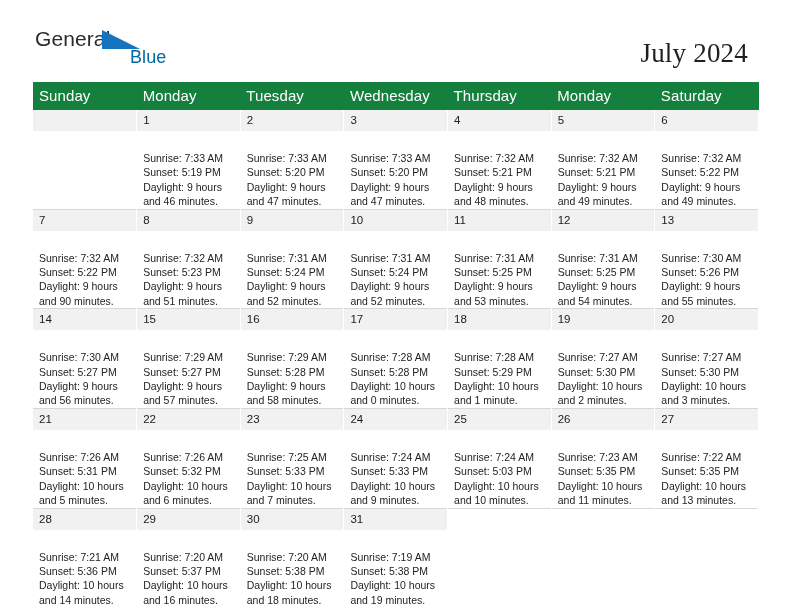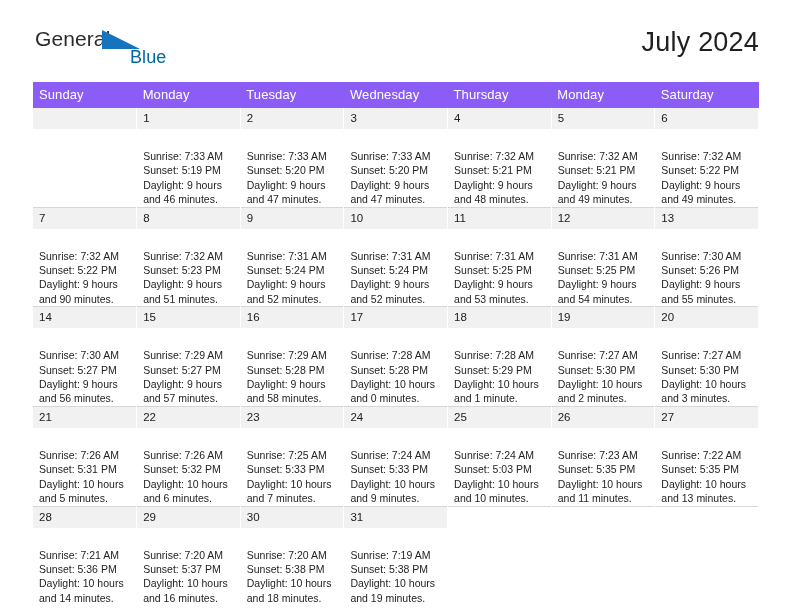--- a/index.html
+++ b/index.html
@@ -58,43 +58,44 @@
     letter-spacing: 0.1px;
   }
   .title-block {
     text-align: right;
   }
   .cal-title {
     font-size: 27px;
     color: #1f1f1f;
     font-weight: normal;
     line-height: 32px;
-    margin: 0;
+    margin: 11px;
     letter-spacing: 0.2px;
+    font-family: Liberation Serif, serif;
   }
   .cal-subtitle {
     font-size: 14.5px;
     color: #232323;
     line-height: 20px;
     margin: 6px 0 0 0;
     letter-spacing: 0.1px;
   }
 
   
   .calendar {
     width: 726px;
     border-collapse: collapse;
     table-layout: fixed;
     margin-top: 10px;
   }
   .calendar th {
-    background: #8b5cf6;
+    background: #15803d;
     color: #ffffff;
     font-weight: normal;
-    font-size: 13px;
+    font-size: 15px;
     text-align: left;
     padding: 5px 0 6px 6px;
     letter-spacing: 0.1px;
     height: 11px;
   }
   .calendar td {
     vertical-align: top;
     padding: 0;
     border-right: 1px solid #ffffff;
     background: #ffffff;

